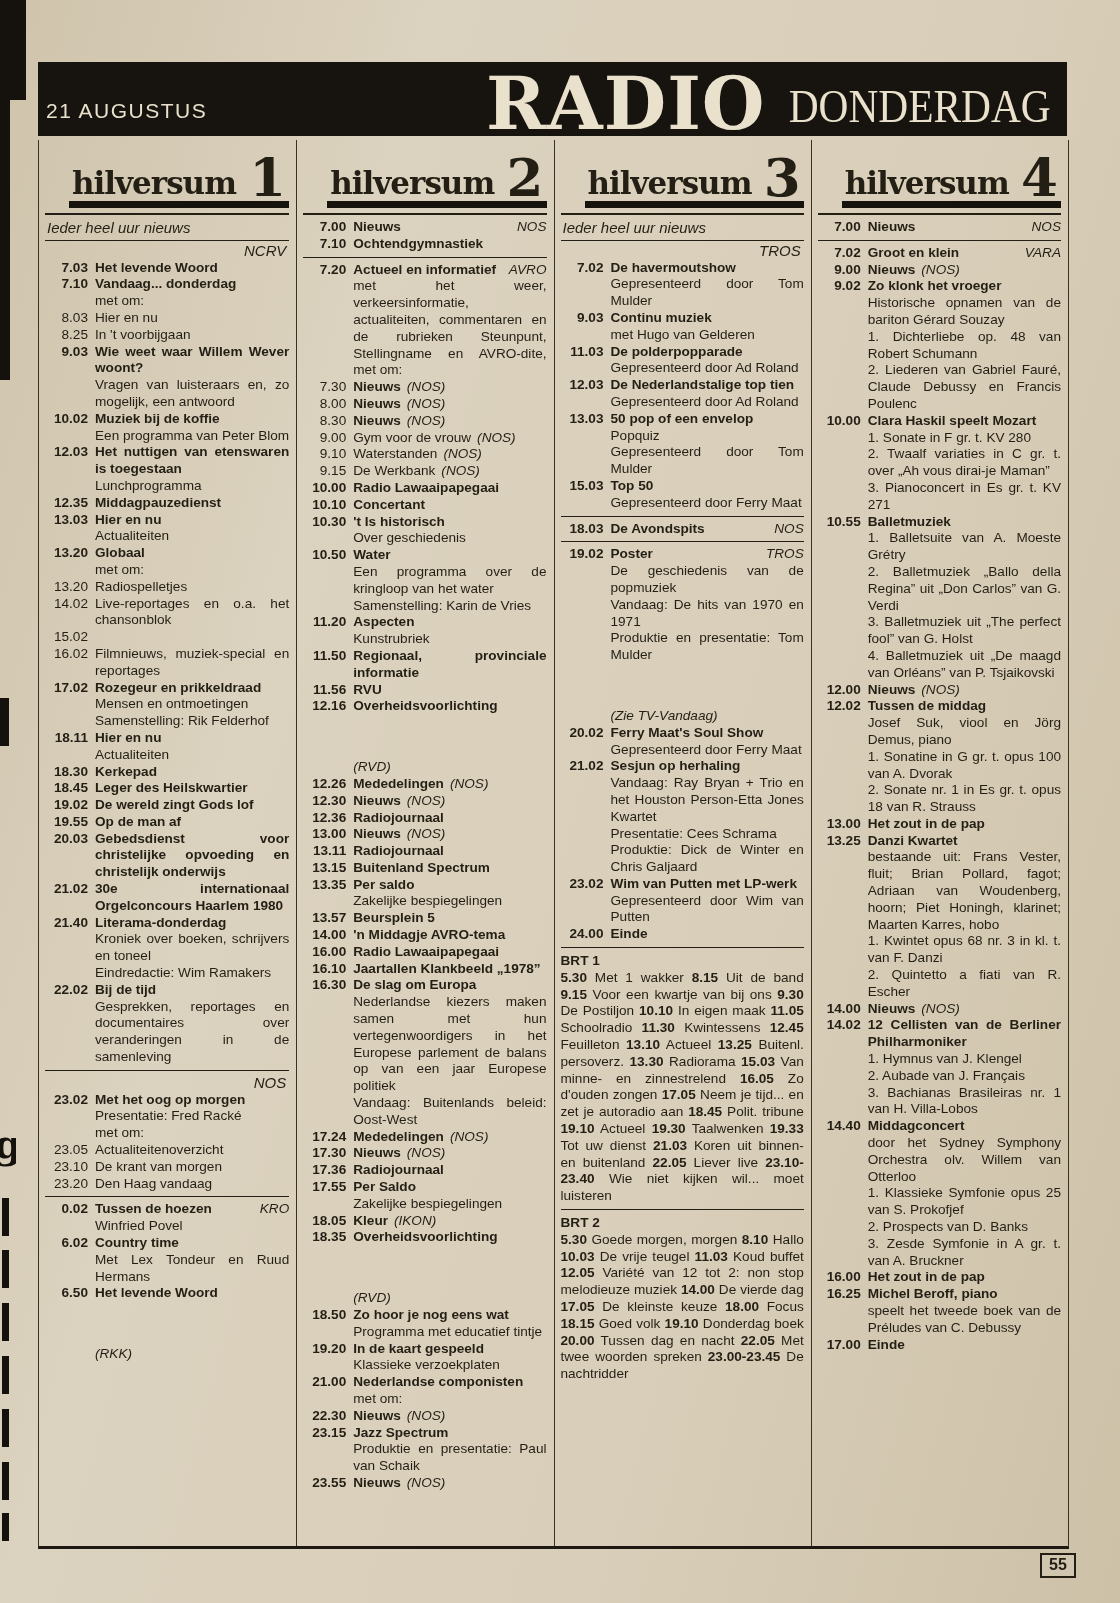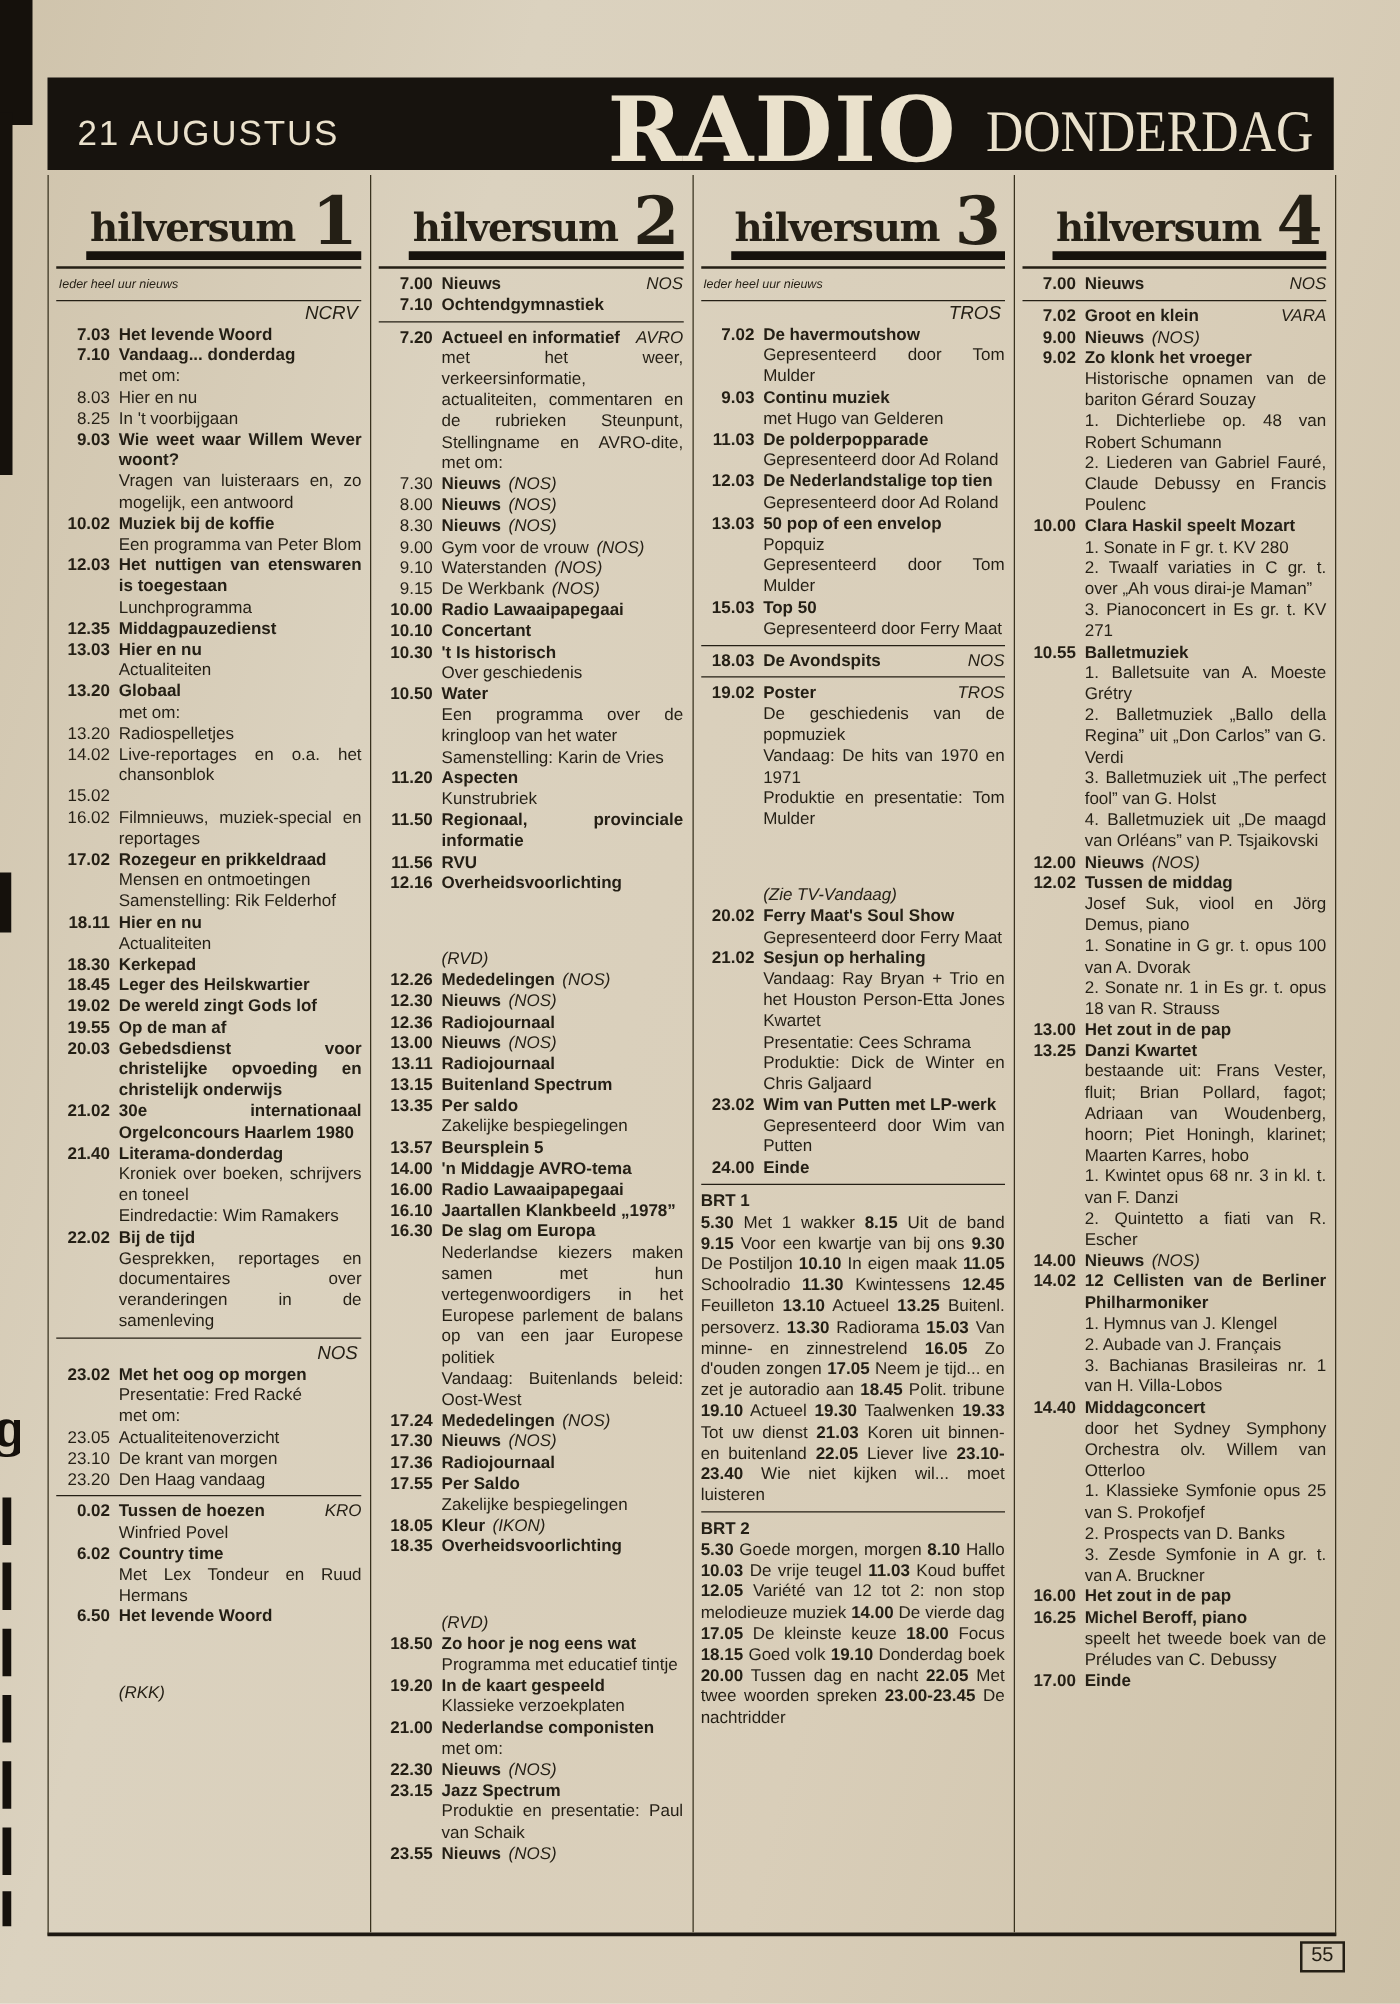--- a/index.html
+++ b/index.html
@@ -5,55 +5,55 @@
   html,body{margin:0;padding:0;}
   .page{position:relative;width:1120px;height:1603px;overflow:hidden;
     background:linear-gradient(105deg,#cfc3ab,#dbd2bf 28%,#d9ceb9 65%,#cdc1a8);
     font-family:"Liberation Sans",sans-serif;color:#241f15;}
   
   .art{position:absolute;background:#15110c;}
   .edge-glyph{position:absolute;left:-6px;top:1120px;width:22px;overflow:hidden;
     font-family:"DejaVu Serif",serif;font-weight:bold;font-size:40px;color:#15110c;}
   
   .topbar{position:absolute;left:38px;top:62px;width:1029px;height:74px;background:#17130e;color:#eae1cc;}
-  .date{position:absolute;left:24px;bottom:13px;font-size:28px;letter-spacing:1.5px;}
+  .date{position:absolute;left:8px;bottom:13px;font-size:21px;letter-spacing:1.5px;}
   .radio{position:absolute;left:448px;bottom:-4px;font-family:"DejaVu Serif",serif;font-weight:bold;
     font-size:72px;letter-spacing:1px;line-height:1;}
   .day{position:absolute;right:16px;bottom:6px;font-family:"Liberation Serif",serif;font-size:47px;
     line-height:1;display:inline-block;transform:scaleX(.88);transform-origin:right;}
   
   .grid{position:absolute;left:38px;top:140px;width:1029px;height:1406px;display:grid;
     grid-template-columns:1fr 1fr 1fr 1fr;border-bottom:3px solid #1d1812;
     border-left:1px solid #39321f;border-right:1px solid #39321f;overflow:hidden;}
   .column{padding:0 7px 4px 6px;overflow:hidden;}
   .column + .column{border-left:1px solid #39321f;}
   .col-head{display:flex;justify-content:space-between;align-items:flex-end;height:58px;
     border-bottom:7px solid #16120c;padding:0 3px 3px 3px;margin-left:24px;}
   .ch-name{font-family:"DejaVu Serif",serif;font-weight:bold;font-size:31px;letter-spacing:-1px;line-height:.9;}
   .ch-num{font-family:"DejaVu Serif",serif;font-weight:bold;font-size:53px;line-height:.75;}
   .items{margin-top:5px;border-top:2px solid #241f15;padding-top:4px;
     font-size:13.6px;line-height:16.8px;}
-  .note{font-style:italic;font-size:10px;padding:1px 2px 3px;border-bottom:1.5px solid #241f15;margin-bottom:2px;}
+  .note{font-style:italic;font-size:15px;padding:1px 2px 3px;border-bottom:1.5px solid #241f15;margin-bottom:2px;}
   .net-line{font-style:italic;font-size:15px;text-align:right;padding-right:3px;}
   .rule{border-top:1.5px solid #241f15;margin:4px 0;}
   .prog{display:flex;}
   .time{width:43px;flex:none;text-align:right;padding-right:7px;}
   .time.b{font-weight:bold;}
   .body{flex:1;min-width:0;}
   .tl{text-align:justify;}
   .tl.spread{display:flex;justify-content:space-between;align-items:baseline;text-align:left;}
   .tt.b{font-weight:bold;}
   .sfx{font-style:italic;margin-left:6px;}
   .rnet{font-style:italic;margin-left:8px;flex:none;}
   .detail{text-align:justify;}
   .detail.it{font-style:italic;margin-top:44px;}
   .brt-title{font-weight:bold;padding-top:1px;}
   .brt-body{text-align:justify;}
   .pagenum-box{position:absolute;left:1040px;top:1553px;border:2px solid #241f15;padding:1px 7px 2px;
-    font-weight:normal;font-size:16px;background:rgba(255,255,255,.06);}
+    font-weight:bold;font-size:16px;background:rgba(255,255,255,.06);}
 </style>
 </head>
 <body>
 
 <div class="page">
 
   <div class="art" style="left:0;top:0;width:26px;height:100px;"></div>
   <div class="art" style="left:0;top:90px;width:10px;height:290px;"></div>
   <div class="art" style="left:0;top:698px;width:9px;height:48px;"></div>
   <div class="edge-glyph">g</div>

